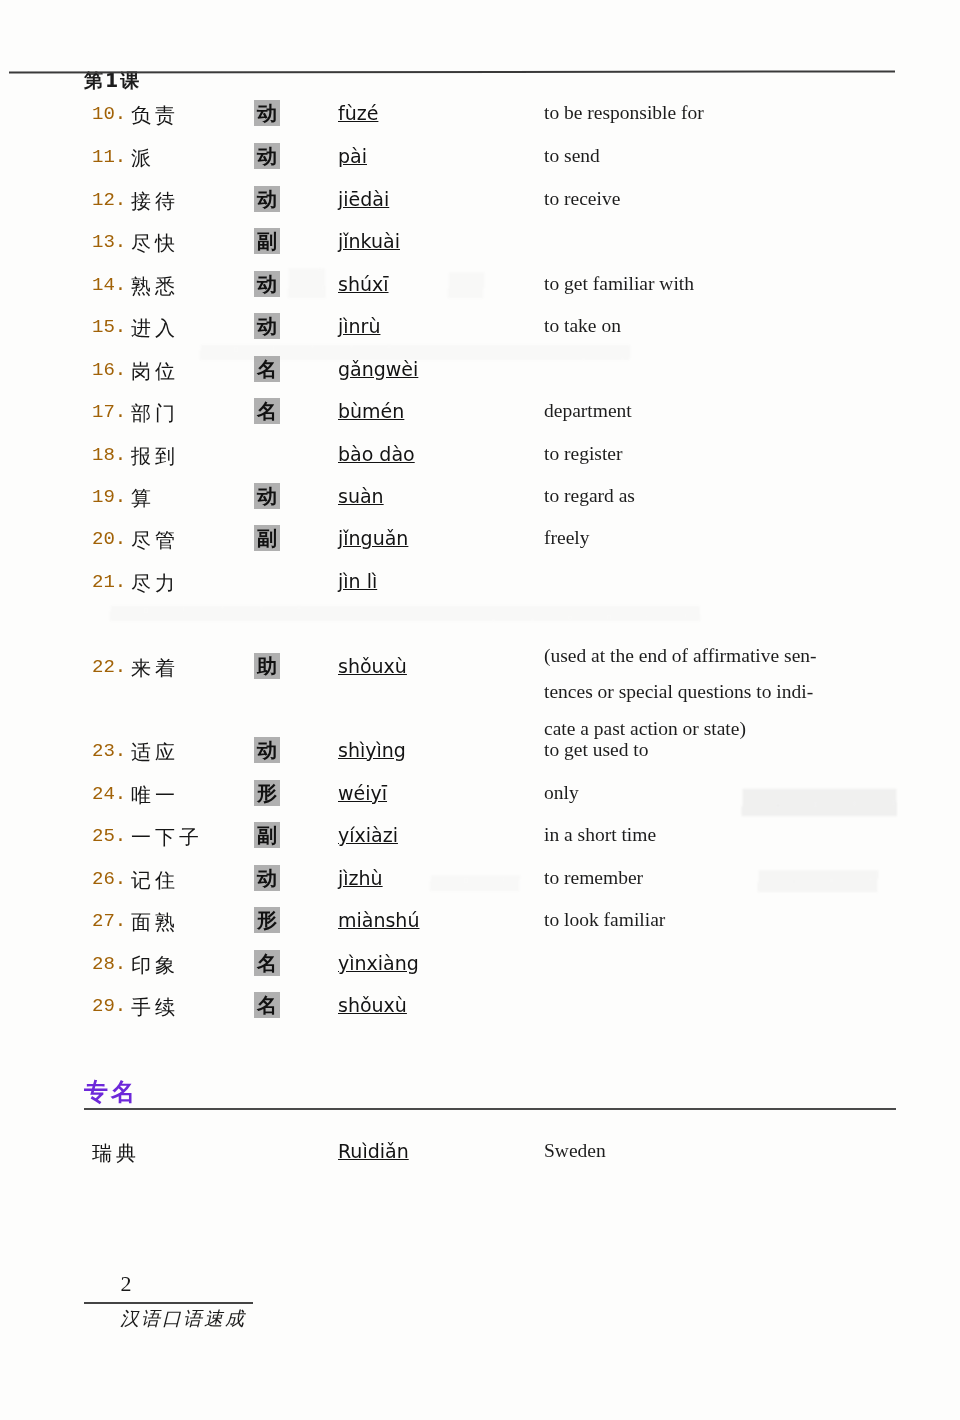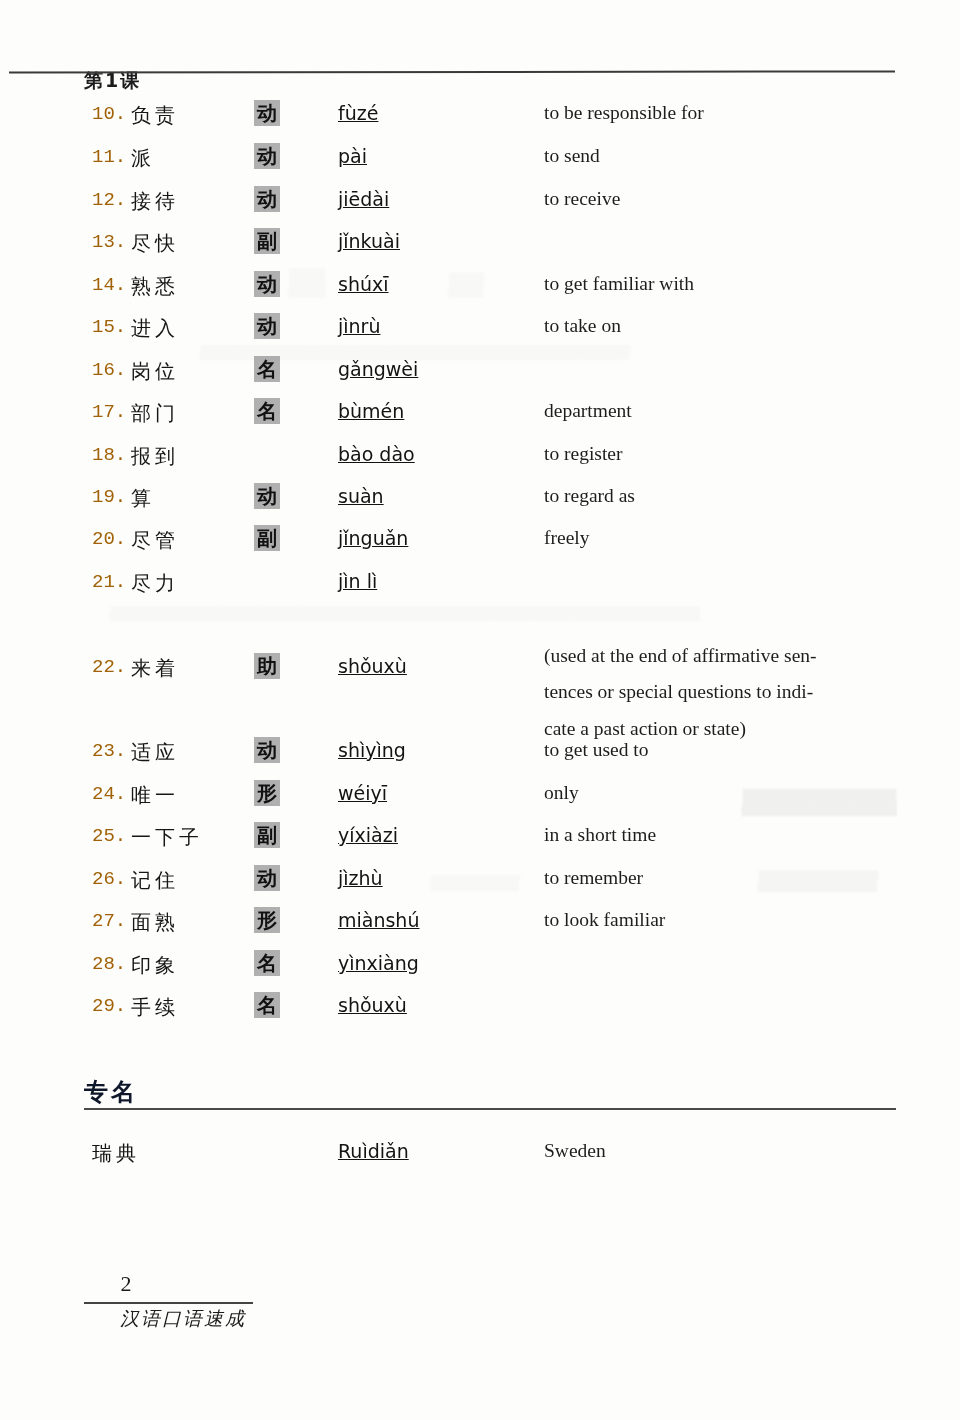--- a/index.html
+++ b/index.html
@@ -31,21 +31,21 @@
   .c-pinyin{position:absolute;left:338px;top:0;font-size:19px;color:#131313;
     font-family:"DejaVu Sans", sans-serif;text-decoration:underline;}
   .c-english{position:absolute;left:544px;top:0;width:368px;font-size:19.5px;
     color:#1d1d1d;white-space:pre-line;
     font-family:"Liberation Serif", serif;}
   .vrow-multi .c-english{top:-37px;line-height:36.4px;margin-top:20px;}
 
   
   .section-title{
     left:84px;top:1076px;font-size:24px;font-weight:bold;letter-spacing:3px;
-    font-family:"DejaVu Sans", sans-serif;color:#0f172a;
+    font-family:"DejaVu Sans", sans-serif;color:#6d28d9;
   }
   .section-rule{left:84px;top:1108px;width:812px;height:2px;background:#4a4a4a;}
 
   
   .page-number{left:104px;top:1271px;width:44px;text-align:center;
     font-size:22px;color:#1a1a1a;font-family:"Liberation Serif", serif;}
   .footer-rule{left:84px;top:1302px;width:169px;height:1.5px;background:#444;}
   .book-title{left:120px;top:1306px;font-size:19px;letter-spacing:2px;
     font-style:italic;color:#1c1c1c;font-family:"DejaVu Sans", sans-serif;}
 

